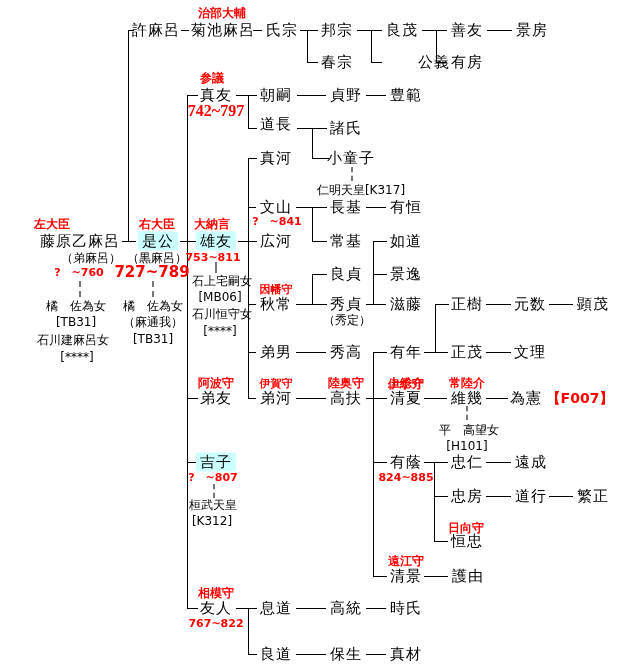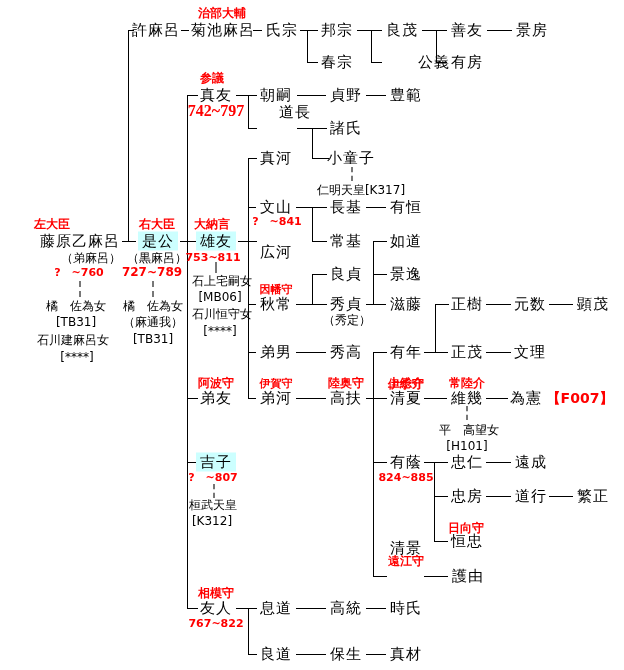--- a/index.html
+++ b/index.html
@@ -117,31 +117,31 @@
     <div class="n" style="left: 402px; top: 30px;">良茂</div>
     <div class="n" style="left: 467px; top: 30px;">善友</div>
     <div class="n" style="left: 532px; top: 30px;">景房</div>
     <div class="n" style="left: 337px; top: 62px;">春宗</div>
     <div class="n" style="left: 402px; top: 62px; margin-left: 32px;">公義</div>
     <div class="n" style="left: 467px; top: 62px;">有房</div>
     <div class="n" style="left: 216px; top: 95px;">真友</div>
     <div class="n" style="left: 276px; top: 95px;">朝嗣</div>
     <div class="n" style="left: 346px; top: 95px;">貞野</div>
     <div class="n" style="left: 406px; top: 95px;">豊範</div>
-    <div class="n" style="left: 276px; top: 112px; margin-left: 19px;">道長</div>
+    <div class="n" style="left: 276px; top: 124px;">道長</div>
     <div class="n" style="left: 346px; top: 128px;">諸氏</div>
     <div class="n" style="left: 276px; top: 158px;">真河</div>
     <div class="n" style="left: 351px; top: 158px;">小童子</div>
     <div class="n" style="left: 276px; top: 207px;">文山</div>
     <div class="n" style="left: 346px; top: 207px;">長基</div>
     <div class="n" style="left: 406px; top: 207px;">有恒</div>
     <div class="n" style="left: 80px; top: 241px;">藤原乙麻呂</div>
     <div class="n hl" style="left: 158px; top: 241px;">是公</div>
     <div class="n hl" style="left: 216px; top: 241px;">雄友</div>
-    <div class="n" style="left: 276px; top: 241px; margin-top: 11px;">広河</div>
+    <div class="n" style="left: 276px; top: 241px;">広河</div>
     <div class="n" style="left: 346px; top: 241px;">常基</div>
     <div class="n" style="left: 406px; top: 241px;">如道</div>
     <div class="n" style="left: 346px; top: 274px;">良貞</div>
     <div class="n" style="left: 406px; top: 274px;">景逸</div>
     <div class="n" style="left: 276px; top: 304px;">秋常</div>
     <div class="n" style="left: 346px; top: 304px;">秀貞</div>
     <div class="n" style="left: 406px; top: 304px;">滋藤</div>
     <div class="n" style="left: 467px; top: 304px;">正樹</div>
     <div class="n" style="left: 530px; top: 304px;">元数</div>
     <div class="n" style="left: 593px; top: 304px;">顕茂</div>
@@ -157,40 +157,40 @@
     <div class="n" style="left: 467px; top: 398px;">維幾</div>
     <div class="n" style="left: 526px; top: 398px;">為憲</div>
     <div class="n hl" style="left: 216px; top: 462px;">吉子</div>
     <div class="n" style="left: 406px; top: 462px;">有蔭</div>
     <div class="n" style="left: 467px; top: 462px;">忠仁</div>
     <div class="n" style="left: 531px; top: 462px;">遠成</div>
     <div class="n" style="left: 467px; top: 496px;">忠房</div>
     <div class="n" style="left: 531px; top: 496px;">道行</div>
     <div class="n" style="left: 593px; top: 496px;">繁正</div>
     <div class="n" style="left: 467px; top: 541px;">恒忠</div>
-    <div class="n" style="left: 406px; top: 548px;">清景</div>
+    <div class="n" style="left: 406px; top: 576px;">清景</div>
     <div class="n" style="left: 468px; top: 576px;">護由</div>
     <div class="n" style="left: 216px; top: 608px;">友人</div>
     <div class="n" style="left: 276px; top: 608px;">息道</div>
     <div class="n" style="left: 346px; top: 608px;">高統</div>
     <div class="n" style="left: 406px; top: 608px;">時氏</div>
     <div class="n" style="left: 276px; top: 654px;">良道</div>
     <div class="n" style="left: 346px; top: 654px;">保生</div>
     <div class="n" style="left: 406px; top: 654px;">真材</div>
     <div class="lb r" style="left: 222px; top: 13px; font-size: 12px;">治部大輔</div>
     <div class="lb r" style="left: 212px; top: 78px; font-size: 12px;">参議</div>
     <div class="lb r" style="left: 216px; top: 111px; font-size: 16px; font-family: Liberation Serif, serif;">742~797</div>
     <div class="lb r" style="left: 277px; top: 221px; font-size: 11px;">?　~841</div>
     <div class="lb r" style="left: 52px; top: 224px; font-size: 12px;">左大臣</div>
     <div class="lb r" style="left: 157px; top: 224px; font-size: 12px;">右大臣</div>
     <div class="lb r" style="left: 212px; top: 224px; font-size: 12px;">大納言</div>
     <div class="lb k" style="left: 91px; top: 258px; font-size: 12px;">（弟麻呂）</div>
     <div class="lb k" style="left: 157px; top: 258px; font-size: 12px;">（黒麻呂）</div>
     <div class="lb r" style="left: 79px; top: 272px; font-size: 11px;">?　~760</div>
-    <div class="lb r" style="left: 152px; top: 272px; font-size: 12px;">727~789</div>
+    <div class="lb r" style="left: 152px; top: 272px; font-size: 15px;">727~789</div>
     <div class="lb r" style="left: 213px; top: 257px; font-size: 11px;">753~811</div>
     <div class="lb k" style="left: 76px; top: 306px; font-size: 12px;">橘　佐為女</div>
     <div class="lb k" style="left: 76px; top: 322px; font-size: 12px;">[TB31]</div>
     <div class="lb k" style="left: 73px; top: 340px; font-size: 12px;">石川建麻呂女</div>
     <div class="lb k" style="left: 77px; top: 357px; font-size: 12px;">[****]</div>
     <div class="lb k" style="left: 153px; top: 306px; font-size: 12px;">橘　佐為女</div>
     <div class="lb k" style="left: 153px; top: 322px; font-size: 12px;">（麻通我）</div>
     <div class="lb k" style="left: 153px; top: 339px; font-size: 12px;">[TB31]</div>
     <div class="lb k" style="left: 222px; top: 281px; font-size: 12px;">石上宅嗣女</div>
     <div class="lb k" style="left: 220px; top: 297px; font-size: 12px;">[MB06]</div>

